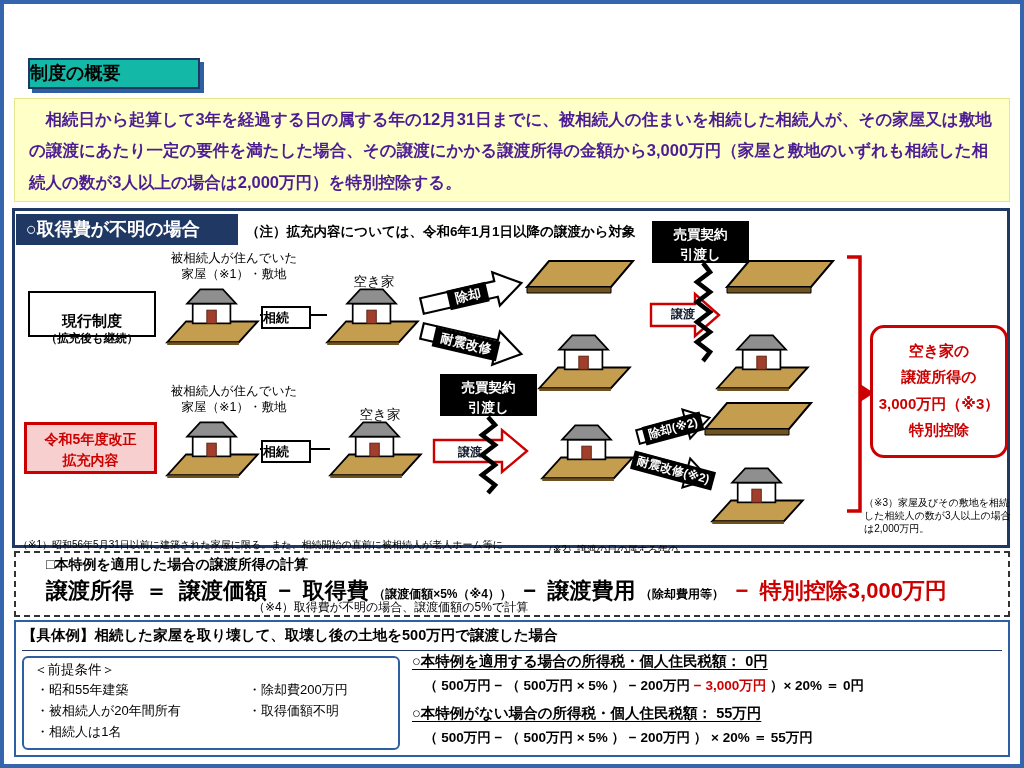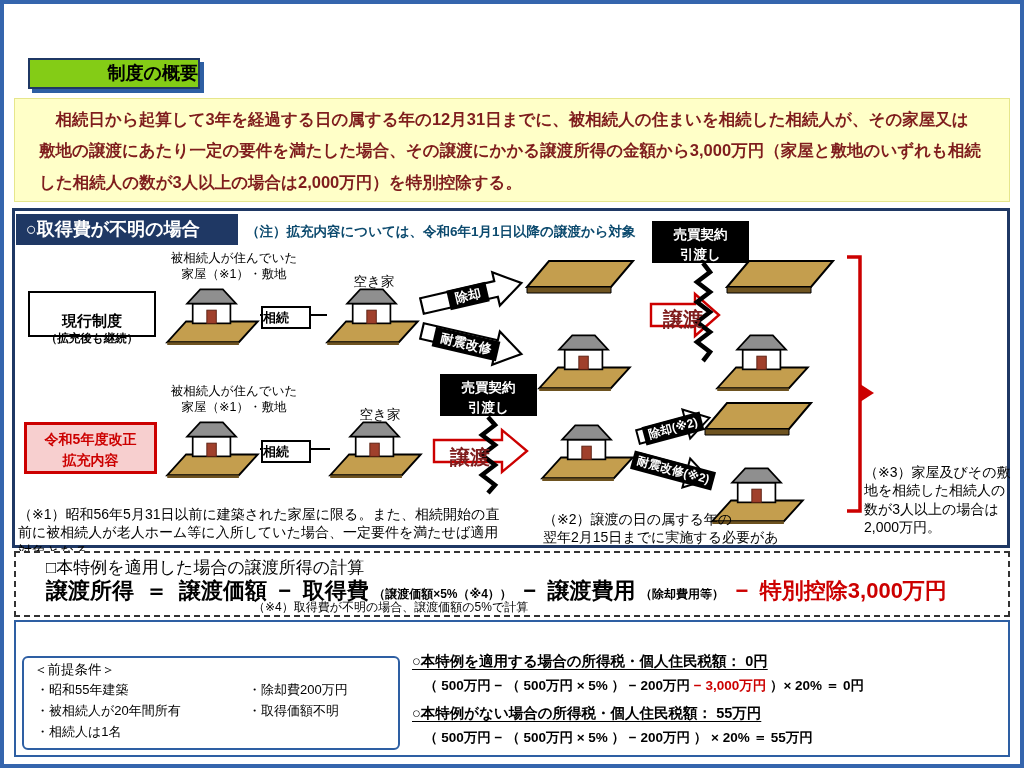--- a/index.html
+++ b/index.html
@@ -11,66 +11,66 @@
     color:#000;
   }
   .abs { position:absolute; }
   .frame { position:absolute; inset:0; border:4px solid #3565AD; pointer-events:none; z-index:50; }
 
   .header {
     background:#1F3864; color:#fff; font-weight:bold; font-size:19px;
     text-align:center; line-height:38px; white-space:nowrap; overflow:hidden;
   }
   .section-chip {
-    background:#84cc16; border:2.5px solid #1F3864; box-shadow:4px 4px 0 #2E5FA3;
-    font-weight:bold; font-size:18px; text-align:right; line-height:27px;
+    background:#14b8a6; border:2.5px solid #1F3864; box-shadow:4px 4px 0 #2E5FA3;
+    font-weight:bold; font-size:18px; text-align:left; line-height:27px;
   }
   .yellow {
-    background:#FFFFC8; border:1px solid #E6E68C; color:#7f1d1d;
-    font-weight:bold; font-size:16.5px; line-height:1.9; padding:5px 24px;
+    background:#FFFFC8; border:1px solid #E6E68C; color:#4c1d95;
+    font-weight:bold; font-size:16.5px; line-height:1.9; padding:5px 14px;
   }
   .diagram { background:#fff; border:3px solid #1F3864; }
   .diag-title {
     background:#1F3864; color:#fff; font-weight:bold; font-size:18px;
     line-height:31px; padding-left:10px;
   }
-  .red-note { color:#0c4a6e; font-weight:bold; font-size:13.5px; white-space:nowrap; }
+  .red-note { color:#000000; font-weight:bold; font-size:13.5px; white-space:nowrap; }
   .black-box {
     background:#000; color:#fff; font-weight:bold; font-size:13.5px;
     text-align:center; white-space:pre-line; line-height:1.45; padding-top:4px;
   }
   .small-label { font-size:12.5px; text-align:center; white-space:pre-line; line-height:1.3; }
   .vacant { font-size:13.5px; text-align:center; }
   .cs-box { border:2.5px solid #000; background:#fff; text-align:center; padding-top:3px; }
   .cs-main { font-weight:bold; font-size:15px; line-height:1.25;margin-top:16px; }
   .cs-sub { font-weight:bold; font-size:11.5px; }
   .inherit-box {
     border:2px solid #000; background:#fff; font-size:13px; font-weight:bold;
     line-height:19px;
   }
   .chip {
     background:#000; color:#fff; font-weight:bold; font-size:13px;
     padding:1px 7px; white-space:nowrap;
   }
   .chip.sm { font-size:12px; padding:1px 5px; }
-  .transfer { color:#7f1d1d; font-weight:bold; font-size:20px; text-align:center; }
+  .transfer { color:#0f172a; font-weight:bold; font-size:12px; text-align:center; }
   .reiwa {
     border:3px solid #CC0000; background:#F7CFCF; color:#CC0000; font-weight:bold;
     font-size:14px; text-align:center; white-space:pre-line; line-height:1.5; padding-top:4px;
   }
   .result {
     border:3px solid #CC0000; border-radius:14px; background:#fff; color:#CC0000;
     font-weight:bold; font-size:15px; text-align:center; white-space:pre-line;
     line-height:1.75; padding-top:10px;
   }
-  .note { font-size:14px; line-height:1.32; }
+  .note { font-size:10px; line-height:1.32;margin-top:33px; }
   .preline { white-space:pre-line; }
 
   .calc-box { border:2px dashed #333; background:#fff; }
-  .calc-heading { font-weight:normal; font-size:17px;padding-left:22px; }
+  .calc-heading { font-weight:bold; font-size:14px;padding-left:22px; }
   .formula { white-space:nowrap; }
   .f-big { font-size:22px; font-weight:bold; }
   .f-small { font-size:12px; font-weight:bold; }
   .f-op { margin:0 7px; }
   .f-red { color:#CC0000; }
   .small-note { font-size:12px; }
 
   .example-box { border:2.5px solid #2E5FA3; background:#fff; }
   .ex-title {
     font-weight:bold; font-size:14.5px; border-bottom:1.5px solid #1F3864; padding-bottom:5px;
@@ -171,20 +171,24 @@
   <div class="reiwa abs" style="left:24px;top:422px;width:133px;height:52px;">令和5年度改正
 拡充内容</div>
   <div class="inherit-box abs" style="left:261px;top:440px;width:50px;height:23px;">相続</div>
   <div class="vacant abs" style="left:324px;top:406px;width:112px;">空き家</div>
   <div class="black-box abs" style="left:440px;top:374px;width:97px;height:42px;">売買契約
 引渡し</div>
   <div class="transfer abs" style="left:437px;top:444px;width:66px;">譲渡</div>
   <div class="chip sm abs" style="left:643px;top:419px;transform:rotate(-15deg);">除却(※2)</div>
   <div class="chip sm abs" style="left:631px;top:461px;transform:rotate(15deg);">耐震改修(※2)</div>
 
+  <div class="result abs" style="left:870px;top:325px;width:138px;height:133px;">空き家の
+譲渡所得の
+3,000万円（※3）
+特別控除</div>
   <div class="note abs" style="left:864px;top:463px;width:150px;">（※3）家屋及びその敷地を相続した相続人の数が3人以上の場合は2,000万円。</div>
   <div class="note abs" style="left:18px;top:505px;width:492px;">（※1）昭和56年5月31日以前に建築された家屋に限る。また、相続開始の直前に被相続人が老人ホーム等に入所していた場合、一定要件を満たせば適用対象となる。</div>
   <div class="note preline abs" style="left:543px;top:510px;width:262px;">（※2）譲渡の日の属する年の
 翌年2月15日までに実施する必要がある。</div>
 
   <div class="calc-box abs" style="left:14px;top:551px;width:996px;height:66px;"></div>
   <div class="calc-heading abs" style="left:24px;top:556px;">□本特例を適用した場合の譲渡所得の計算</div>
   <div class="formula abs" style="left:46px;top:576px;">
     <span class="f-big">譲渡所得</span>
     <span class="f-big f-op">＝</span>
@@ -194,20 +198,21 @@
     <span class="f-small">（譲渡価額×5%（※4））</span>
     <span class="f-big f-op">−</span>
     <span class="f-big">譲渡費用</span>
     <span class="f-small">（除却費用等）</span>
     <span class="f-big f-op f-red">−</span>
     <span class="f-big f-red">特別控除3,000万円</span>
   </div>
   <div class="small-note abs" style="left:253px;top:599px;">（※4）取得費が不明の場合、譲渡価額の5%で計算</div>
 
   <div class="example-box abs" style="left:14px;top:620px;width:996px;height:137px;"></div>
+  <div class="ex-title abs" style="left:22px;top:626px;width:980px;">【具体例】相続した家屋を取り壊して、取壊し後の土地を500万円で譲渡した場合</div>
 
   <div class="pc-box abs" style="left:22px;top:656px;width:378px;height:94px;"></div>
   <div class="pc-heading abs" style="left:34px;top:661px;">＜前提条件＞</div>
   <div class="pc-col abs" style="left:36px;top:680px;">
     <div>・昭和55年建築</div>
     <div>・被相続人が20年間所有</div>
     <div>・相続人は1名</div>
   </div>
   <div class="pc-col abs" style="left:248px;top:680px;">
     <div>・除却費200万円</div>

